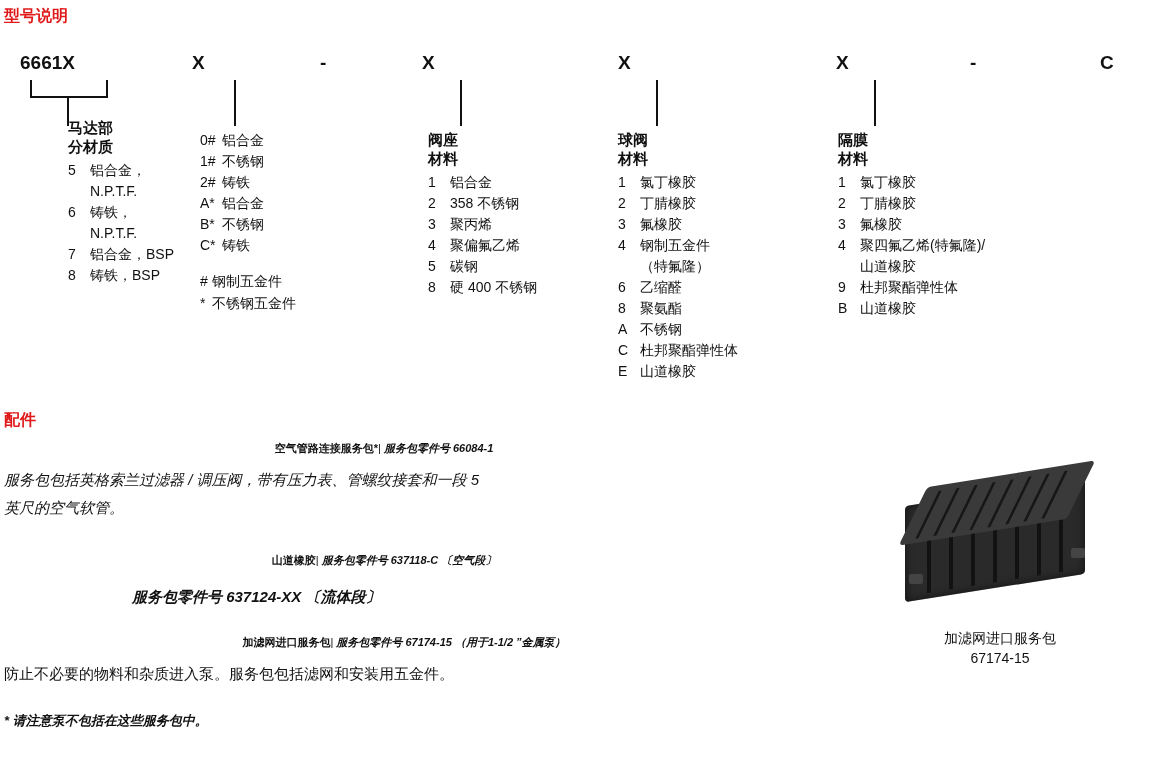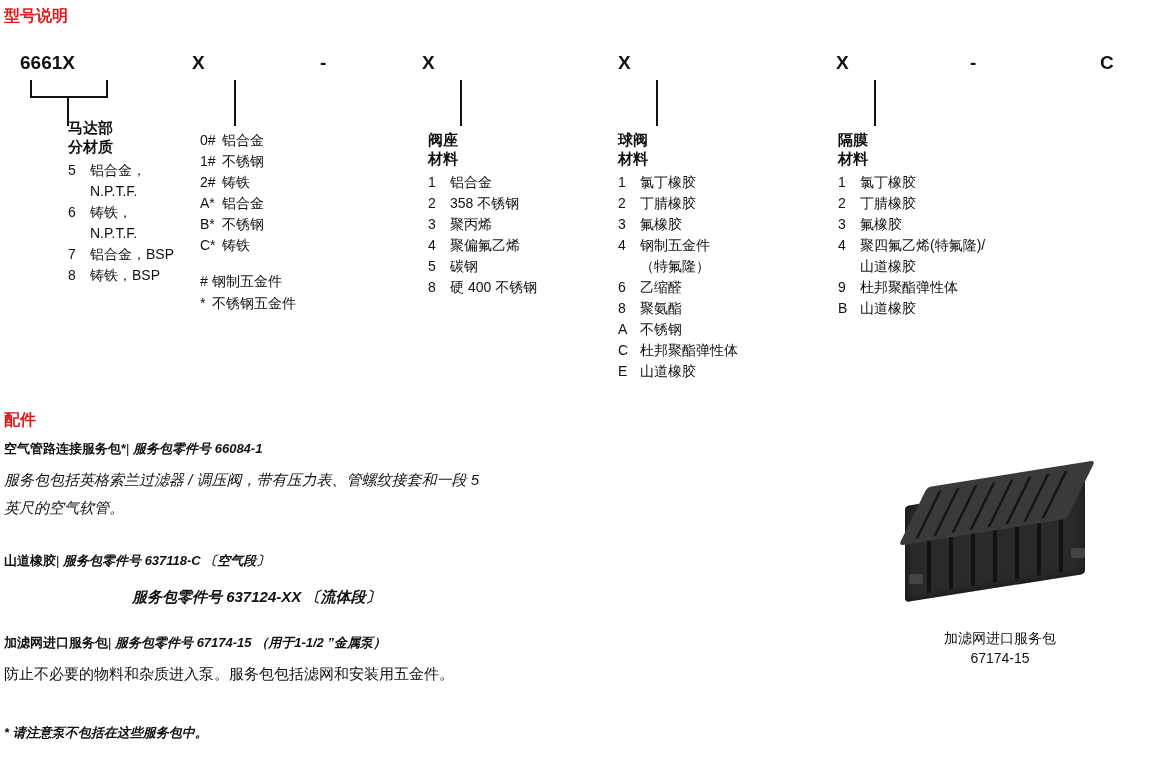--- a/index.html
+++ b/index.html
@@ -86,22 +86,23 @@
     display: flex;
   }
   .footnote-key {
     width: 12px;
     flex: 0 0 12px;
   }
 
   
   .kit {
     position: absolute;
-    font-size: 13px;
+    font-size: 11px;
     line-height: 25px;
+    text-align: center;
   }
   .kit-name {
     font-weight: bold;
   }
   .kit-sep {
     font-weight: normal;
   }
   .kit-num {
     font-style: italic;
     font-weight: bold;
@@ -117,21 +118,20 @@
     font-size: 15px;
     font-style: italic;
     font-weight: bold;
     line-height: 25px;
   }
   .note {
     position: absolute;
     font-size: 13px;
     font-style: italic;
     font-weight: bold;
-    margin-top: 12px;
   }
 
   
   .product-figure {
     position: absolute;
     left: 880px;
     top: 470px;
     width: 240px;
     text-align: center;
   }

